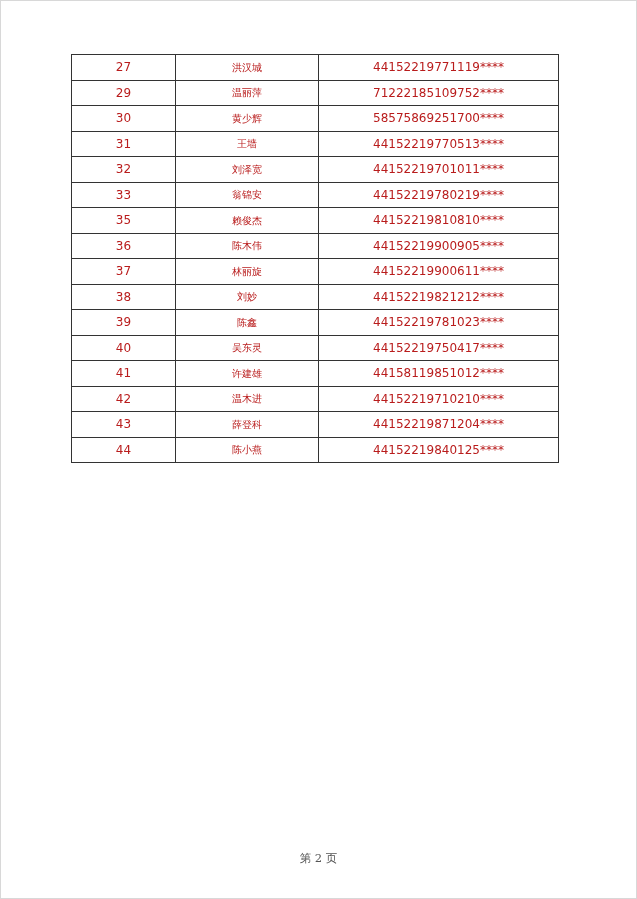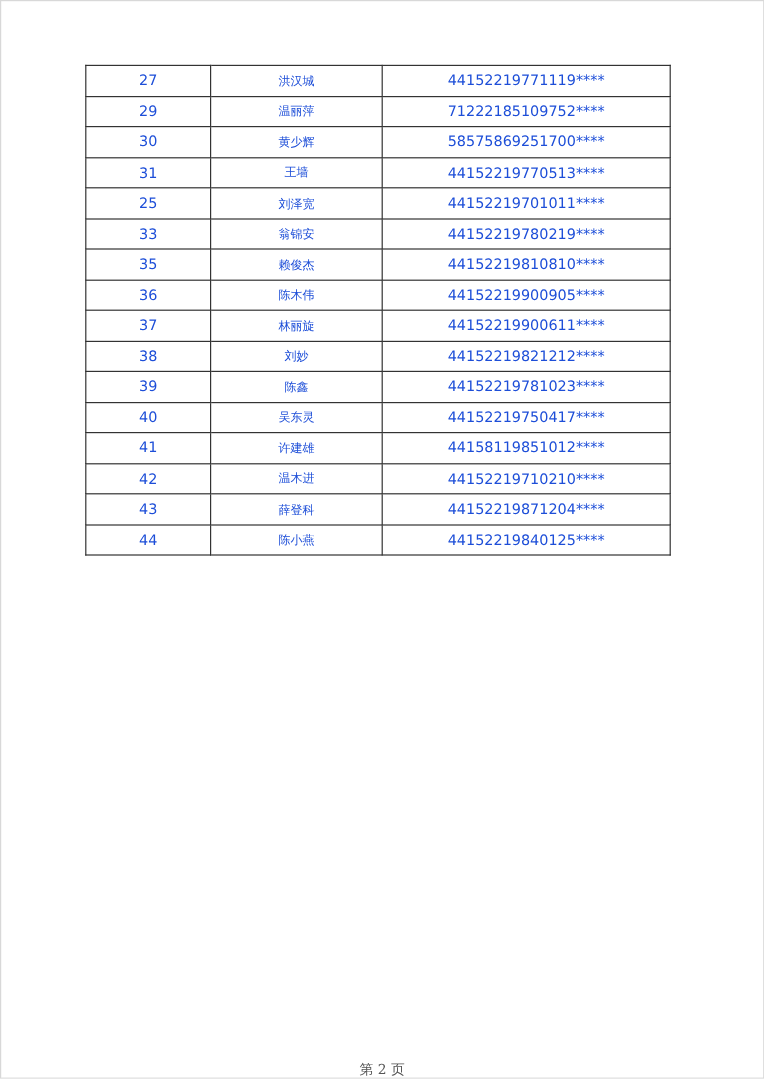--- a/index.html
+++ b/index.html
@@ -11,29 +11,29 @@
     position: absolute; left: 0; top: 0; width: 635px; height: 897px;
     border: 1px solid #d8d8d8;
   }
   table {
     position: absolute; left: 71px; top: 54px; width: 486px;
     border-collapse: collapse; table-layout: fixed;
   }
   td {
     border: 1px solid #333;
     height: 24.5px; padding: 0; text-align: center; vertical-align: middle;
-    font-size: 12px; color: #1d4ed8;
+    font-size: 12px; color: #b91c1c;
   }
   td.c1 { width: 103px; }
   td.c2 { width: 142px; }
   td.c3 { width: 239px; }
   td.c2 span { font-size: 10px; }
   .footer {
     position: absolute; top: 851px; left: 0; width: 637px; text-align: center;
-    font-family: "DejaVu Serif", "Liberation Serif", serif; font-size: 11.5px; color: #555; margin-top: 33px;
+    font-family: "DejaVu Serif", "Liberation Serif", serif; font-size: 11.5px; color: #555;
   }
 </style>
 </head>
 <body>
 
 <div class="page-border"></div>
 
 <table>
   <tbody id="tbody">
   <tr>
@@ -50,21 +50,21 @@
         <td class="c1">30</td>
         <td class="c2"><span>黄少辉</span></td>
         <td class="c3">58575869251700****</td>
       </tr>
       <tr>
         <td class="c1">31</td>
         <td class="c2"><span>王墙</span></td>
         <td class="c3">44152219770513****</td>
       </tr>
       <tr>
-        <td class="c1">25</td>
+        <td class="c1">32</td>
         <td class="c2"><span>刘泽宽</span></td>
         <td class="c3">44152219701011****</td>
       </tr>
       <tr>
         <td class="c1">33</td>
         <td class="c2"><span>翁锦安</span></td>
         <td class="c3">44152219780219****</td>
       </tr>
       <tr>
         <td class="c1">35</td>

